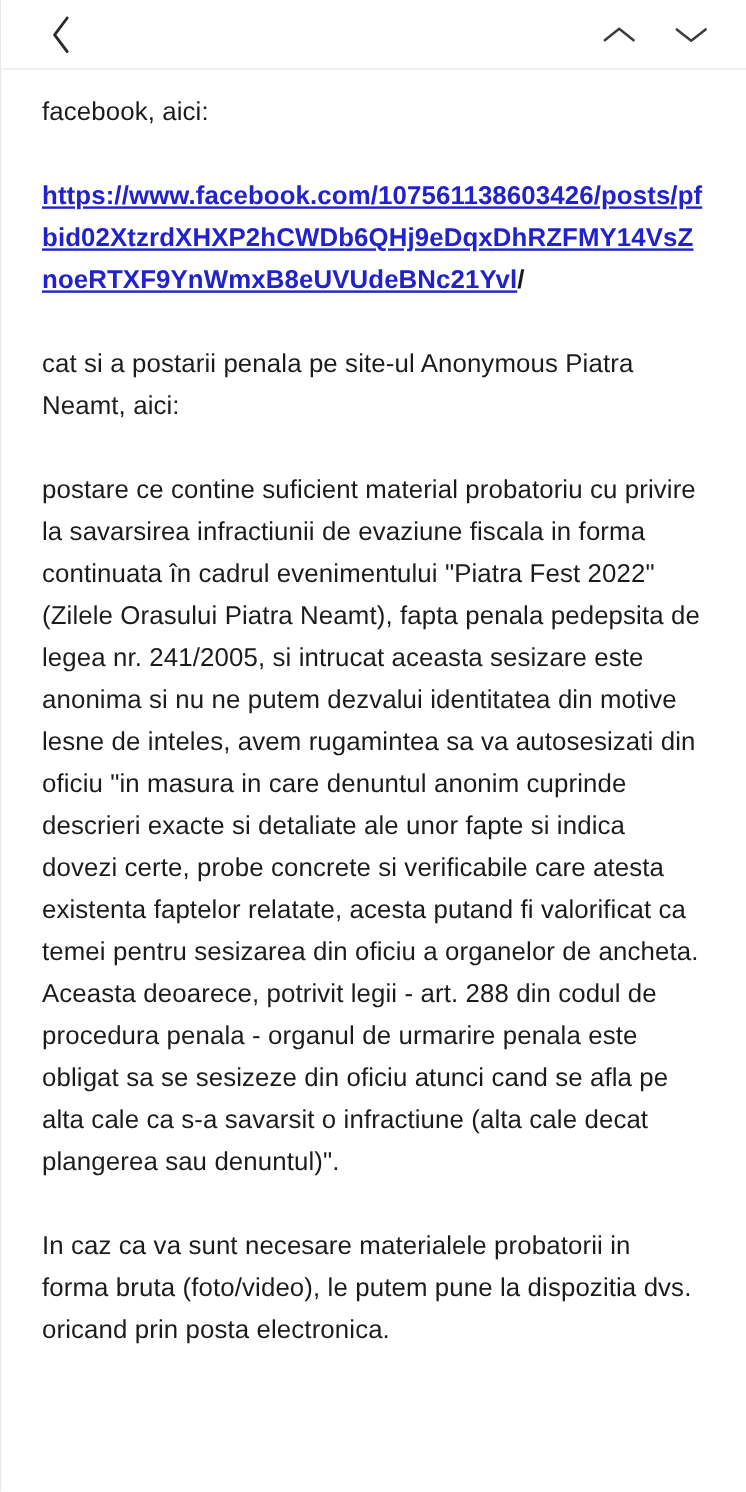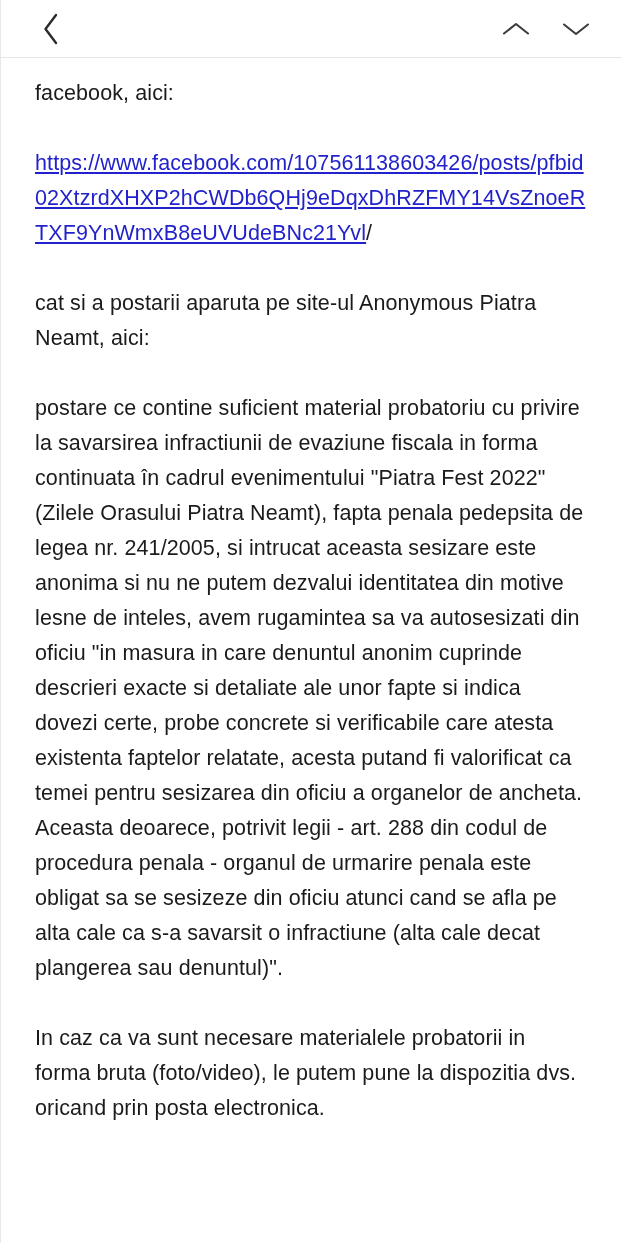--- a/index.html
+++ b/index.html
@@ -73,20 +73,21 @@
     margin: 0 0 35px 0;
     word-wrap: break-word;
     overflow-wrap: break-word;
   }
   .para:last-child { margin-bottom: 0; }
 
   .link-block {
     margin: 0 0 35px 0;
     word-break: break-all;
     overflow-wrap: anywhere;
+    font-weight: bold;
   }
 
   .link {
     color: #2222cc;
     text-decoration: underline;
     text-underline-offset: 2px;
     cursor: pointer;
   }
 
   .slash {
@@ -127,21 +128,21 @@
     </div>
 
   </div>
 
   <div class="content">
 
     <p class="para">facebook, aici:</p>
 
     <p class="link-block"><a class="link" href="#">https://www.facebook.com/107561138603426/posts/pfbid02XtzrdXHXP2hCWDb6QHj9eDqxDhRZFMY14VsZnoeRTXF9YnWmxB8eUVUdeBNc21Yvl</a><span class="slash">/</span></p>
 
-    <p class="para">cat si a postarii aparuta pe site-ul Anonymous Piatra Neamt, aici:</p>
+    <p class="para">cat si a postarii penala pe site-ul Anonymous Piatra Neamt, aici:</p>
 
 
     <p class="para">postare ce contine suficient material probatoriu cu privire la savarsirea infractiunii de evaziune fiscala in forma continuata în cadrul evenimentului "Piatra Fest 2022" (Zilele Orasului Piatra Neamt), fapta penala pedepsita de legea nr. 241/2005, si intrucat aceasta sesizare este anonima si nu ne putem dezvalui identitatea din motive lesne de inteles, avem rugamintea sa va autosesizati din oficiu "in masura in care denuntul anonim cuprinde descrieri exacte si detaliate ale unor fapte si indica dovezi certe, probe concrete si verificabile care atesta existenta faptelor relatate, acesta putand fi valorificat ca temei pentru sesizarea din oficiu a organelor de ancheta. Aceasta deoarece, potrivit legii - art. 288 din codul de procedura penala - organul de urmarire penala este obligat sa se sesizeze din oficiu atunci cand se afla pe alta cale ca s-a savarsit o infractiune (alta cale decat plangerea sau denuntul)".</p>
 
     <p class="para">In caz ca va sunt necesare materialele probatorii in forma bruta (foto/video), le putem pune la dispozitia dvs. oricand prin posta electronica.</p>
 
   </div>
 
 </div>
 

